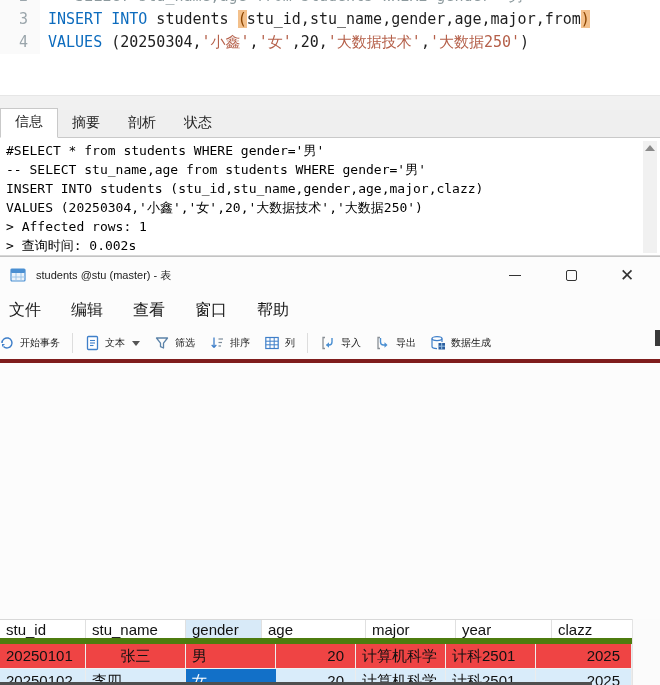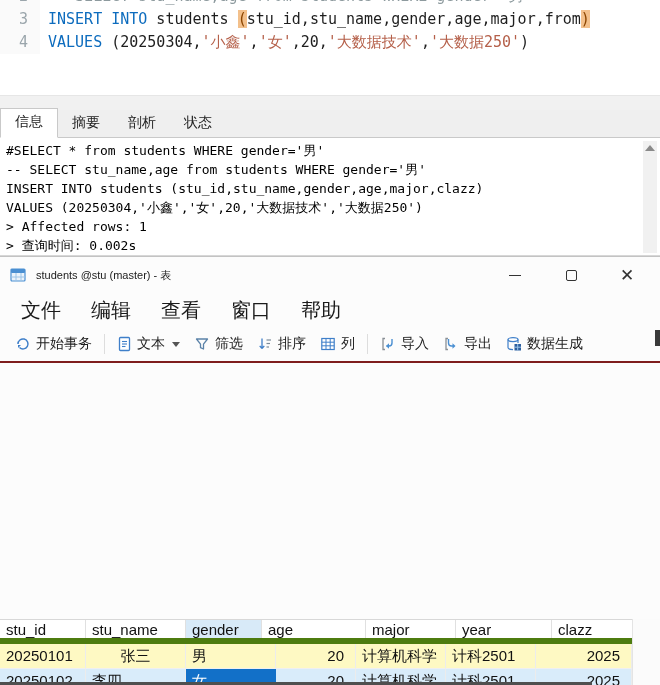--- a/index.html
+++ b/index.html
@@ -78,30 +78,30 @@
   .win-controls { margin-left:auto; display:flex; align-items:center; }
   .win-btn {
     width:46px; height:30px; display:flex; align-items:center; justify-content:center;
     color:#333; font-size:15px; margin-left:10px;
   }
   .glyph-min { width:12px; height:0; border-top:1.6px solid #333; display:block; }
   .glyph-max { width:11px; height:11px; border:1.6px solid #333; border-radius:2px; display:block; }
   .glyph-close { font-size:17px; line-height:1; color:#333; }
 
   .menubar {
-    height:34px; display:flex; align-items:center; font-size:20px; color:#1b1b1b;
-    background:#fcfcfc; padding-left:16px;
+    height:34px; display:flex; align-items:center; font-size:16px; color:#1b1b1b;
+    background:#fcfcfc; padding-left:4px;
   }
   .menu-item { padding:6px 15px; }
   .menu-item:first-child { margin-left:-10px; }
 
   .toolbar {
     height:36px; display:flex; align-items:center; background:#fcfcfc;
-    border-bottom:2px solid #7f1d1d; font-size:14px; color:#1b1b1b;
-    padding-left:16px; overflow:hidden;
+    border-bottom:4px solid #7f1d1d; font-size:10px; color:#1b1b1b;
+    padding-left:0; overflow:hidden;
   }
   .tbtn { display:flex; align-items:center; gap:5px; padding:4px 7px; white-space:nowrap; }
   .tbtn svg { display:block; }
   .tbtn .caret {
     width:0; height:0; border-left:4px solid transparent; border-right:4px solid transparent;
     border-top:5px solid #555; margin-left:2px;
   }
   .tb-sep { width:1px; height:20px; background:#ddd; margin:0 5px; flex:0 0 1px; }
   .tbtn.first { margin-left:-8px; }
   .tb-edge-cut {
@@ -117,21 +117,21 @@
   .grid-side {
     position:absolute; top:362px; left:632px; width:28px; height:323px;
     background:#fbfbfb; border-left:1px solid #e4e4e4;
   }
   .grid-hrow { display:flex; height:24px; background:#fff; border-bottom:6px solid #4d7c0f;align-items:flex-end; }
   .hcell {
     flex:0 0 auto; padding:2px 6px 0 6px; border-right:1px solid #e0e0e0;
     color:#111; overflow:hidden; white-space:nowrap;
   }
   .hcell.hl { background:#d8eaf8; }
-  .grid-row { display:flex; height:25px; background:#fef9c3; }
+  .grid-row { display:flex; height:25px; background:#ef4444; }
   .grid-row.stripe { background:#f0f8fd; }
   .grid-row.sel-row { background:#d9ecfa; }
   .cell {
     flex:0 0 auto; padding:3px 6px 0 6px; border-right:1px solid #ececec;
     border-bottom:1px solid #f0f0f0; overflow:hidden; white-space:nowrap; color:#111;
   }
   .cell.num { padding-right:11px; }
   .cell.sel-cell { background:#1270c8; color:#fff; border-color:#1270c8; }
 
   .bottom-strip {

